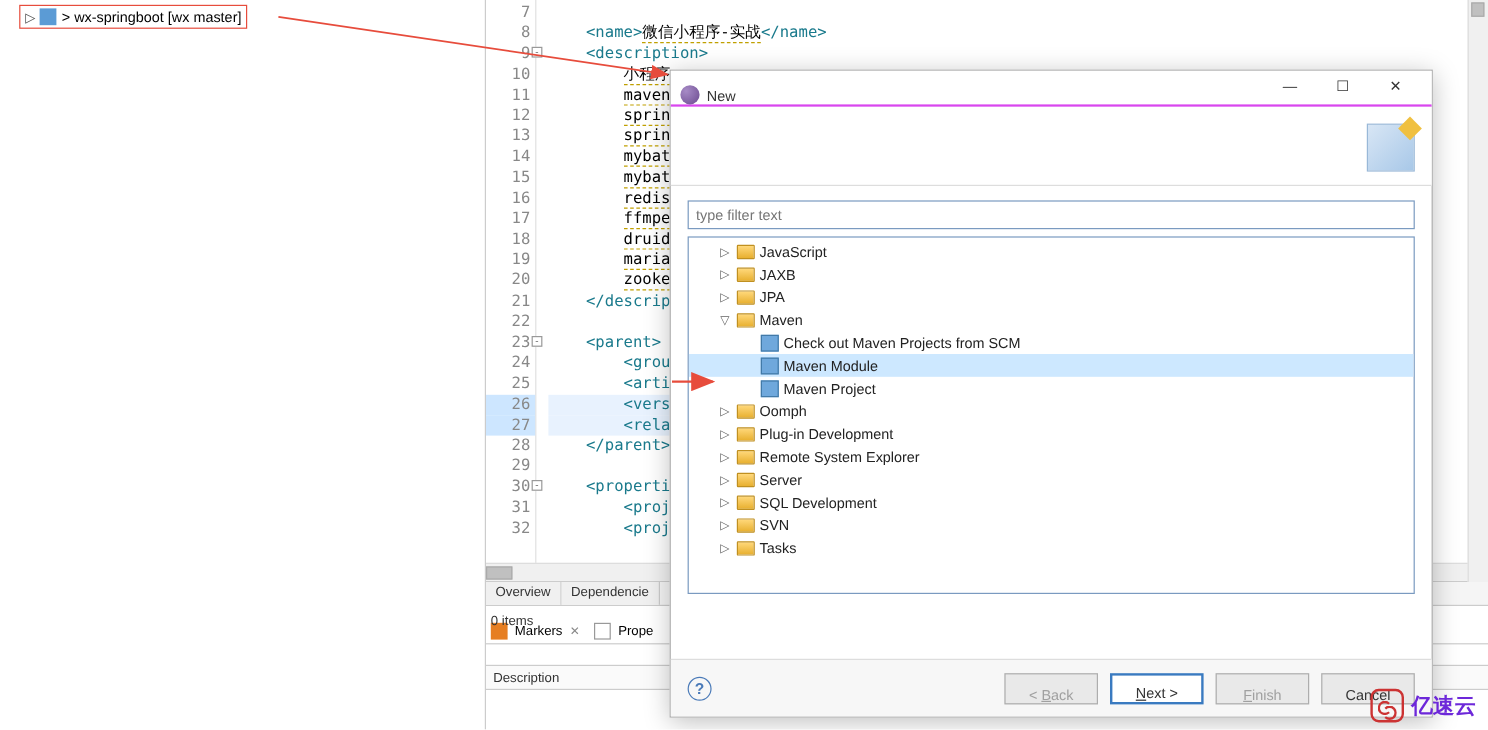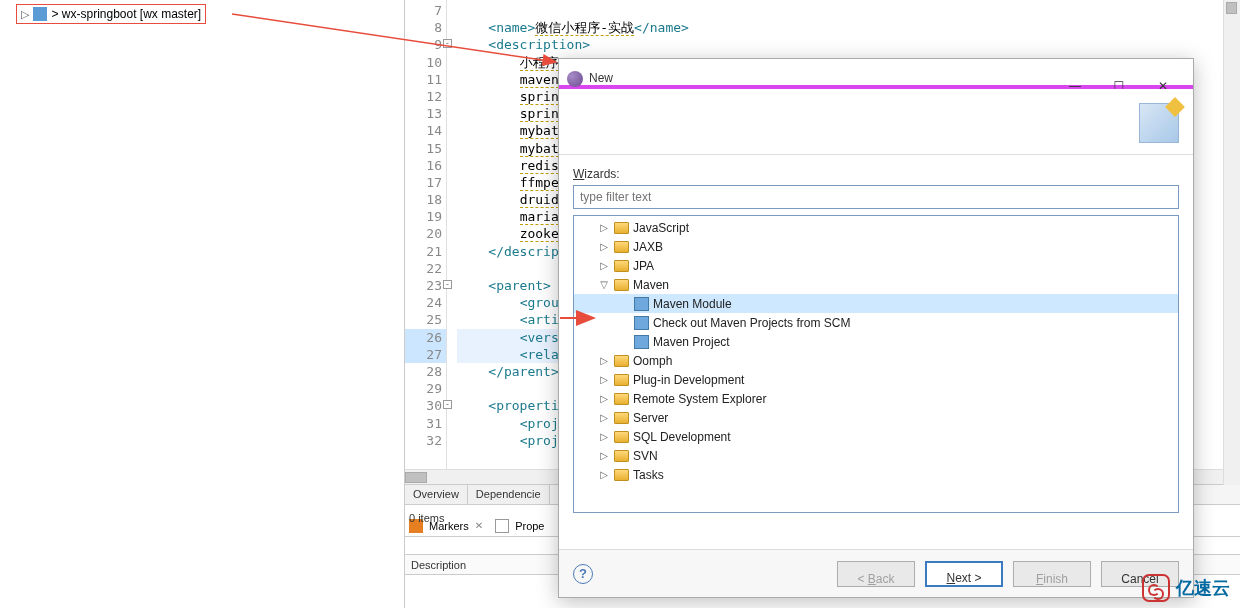--- a/index.html
+++ b/index.html
@@ -33,21 +33,21 @@
 
 .markers-header { position: absolute; left: 405px; top: 515px; height: 22px; width: 835px; display: flex; align-items: center; gap: 6px; padding-left: 4px; border-bottom: 1px solid #ccc; background: #fff; font-size: 11px; }
 .mk-icon { width: 14px; height: 14px; background: #e67e22; display: inline-block; }
 .pr-icon { width: 14px; height: 14px; border: 1px solid #999; display: inline-block; }
 .mk-count { position: absolute; left: 405px; top: 512px; font-size: 11px; color: #333; padding-left: 4px; }
 .mk-table { position: absolute; left: 405px; top: 554px; width: 835px; height: 54px; border-top: 1px solid #ccc; }
 .mk-th { height: 20px; border-bottom: 1px solid #ccc; padding-left: 6px; font-size: 11px; color: #333; display: flex; align-items: center; background: #fafafa; }
 
 
 .dialog { position: absolute; left: 558px; top: 58px; width: 636px; height: 540px; background: #fff; border: 1px solid #aaa; box-shadow: 0 4px 20px rgba(0,0,0,0.25); }
-.titlebar { height: 30px; background: #fff; display: flex; align-items: flex-start; padding: 12px 8px; border-bottom: 4px solid #d946ef; }
+.titlebar { height: 30px; background: #fff; display: flex; align-items: flex-end; padding: 0 8px; border-bottom: 2px solid #d946ef; }
 .titlebar .eclipse-icon { width: 16px; height: 16px; background: radial-gradient(circle at 30% 30%, #a78bc6, #6b4a8f); border-radius: 50%; margin-right: 6px; }
 .title-text { font-size: 12px; color: #333; flex: 1; }
 .win-controls { display: flex; gap: 0; }
 .wc { width: 44px; height: 30px; display: flex; align-items: center; justify-content: center; color: #333; font-size: 12px; }
 
 .banner { height: 66px; background: #fff; display: flex; align-items: flex-start; padding: 10px 14px; border-bottom: 1px solid #ddd; position: relative; }
 .banner h3 { font-size: 14px; font-weight: bold; color: #000; margin-bottom: 6px; }
 .banner p { font-size: 12px; color: #333; }
 .banner-icon { position: absolute; right: 14px; top: 14px; width: 40px; height: 40px; background: linear-gradient(135deg,#d8e6f5,#a8c8e8); border: 1px solid #99b8d8; }
 .banner-icon::after { content: ""; position: absolute; right: -4px; top: -4px; width: 14px; height: 14px; background: #f0c040; transform: rotate(45deg); }
@@ -68,21 +68,21 @@
 .dlg-footer { position: absolute; left: 0; bottom: 0; width: 100%; height: 48px; border-top: 1px solid #ddd; display: flex; align-items: center; padding: 0 14px; gap: 10px; background: #f7f7f7; }
 .help-icon { width: 20px; height: 20px; border: 1.5px solid #4a7ab8; border-radius: 50%; color: #4a7ab8; display: flex; align-items: center; justify-content: center; font-size: 13px; font-weight: bold; margin-right: auto; }
 .btn { min-width: 78px; height: 26px; border: 1px solid #adadad; background: #e9e9e9; color: #333; font-size: 12px; display: flex; align-items: flex-end; justify-content: center; }
 .btn.default { border: 2px solid #3a7ac0; background: #fff; }
 .btn.disabled { color: #a0a0a0; }
 
 
 .arrow-svg { position: absolute; left: 0; top: 0; pointer-events: none; }
 
 
-.watermark { position: absolute; right: 10px; bottom: 6px; display: flex; align-items: center; gap: 6px; color: #0369a1; font-size: 18px; font-weight: bold; }
+.watermark { position: absolute; right: 10px; bottom: 6px; display: flex; align-items: center; gap: 6px; color: #6d28d9; font-size: 18px; font-weight: bold; }
 .wm-icon { width: 28px; height: 28px; border: 2px solid #c33; border-radius: 7px; position: relative; }
 .wm-icon::before { content: ""; position: absolute; left: 4px; top: 8px; width: 8px; height: 8px; border: 2px solid #c33; border-radius: 50%; border-right-color: transparent; }
 .wm-icon::after { content: ""; position: absolute; right: 4px; top: 12px; width: 8px; height: 8px; border: 2px solid #c33; border-radius: 50%; border-left-color: transparent; }
 
 .right-vscroll { position: absolute; right: 0; top: 0; width: 17px; height: 485px; background: #f0f0f0; border-left: 1px solid #ddd; }
 .right-vthumb { position: absolute; left: 2px; top: 2px; width: 11px; height: 12px; background: #c0c0c0; border: 1px solid #aaa; }
 </style>
 </head>
 <body>
 
@@ -156,21 +156,20 @@
     <div class="win-controls">
       <div class="wc">—</div>
       <div class="wc">☐</div>
       <div class="wc close">✕</div>
     </div>
   </div>
   <div class="banner">
     <div class="banner-icon"></div>
   </div>
   <div class="dlg-body">
-    <div class="wizards-label"><u>W</u>izards:</div>
     <input class="filter-input" placeholder="type filter text" style="">
     <div class="tree-box" id="wtree">
         <div class="tree-row lvl1">
           <span class="caret">▷</span>
           <span class="folder"></span>
           <span>JavaScript</span>
         </div>
         <div class="tree-row lvl1">
           <span class="caret">▷</span>
           <span class="folder"></span>
@@ -178,30 +177,30 @@
         </div>
         <div class="tree-row lvl1">
           <span class="caret">▷</span>
           <span class="folder"></span>
           <span>JPA</span>
         </div>
         <div class="tree-row lvl1">
           <span class="caret">▽</span>
           <span class="folder"></span>
           <span>Maven</span>
+        </div>
+        <div class="tree-row lvl2">
+          <span class="caret"></span>
+          <span class="witem"></span>
+          <span>Check out Maven Projects from SCM</span>
         </div>
         <div class="tree-row lvl2 sel">
           <span class="caret"></span>
           <span class="witem"></span>
           <span>Maven Module</span>
-        </div>
-        <div class="tree-row lvl2">
-          <span class="caret"></span>
-          <span class="witem"></span>
-          <span>Check out Maven Projects from SCM</span>
         </div>
         <div class="tree-row lvl2">
           <span class="caret"></span>
           <span class="witem"></span>
           <span>Maven Project</span>
         </div>
         <div class="tree-row lvl1">
           <span class="caret">▷</span>
           <span class="folder"></span>
           <span>Oomph</span>

